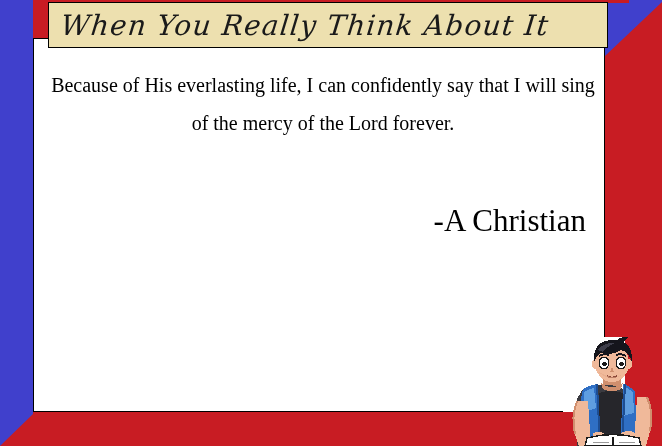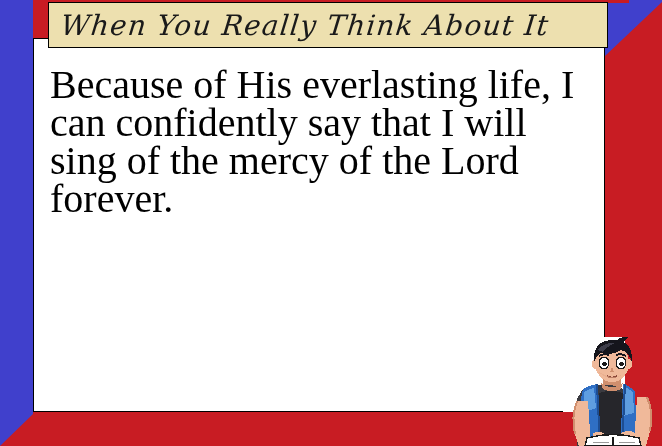--- a/index.html
+++ b/index.html
@@ -85,23 +85,24 @@
     transform: skewX(-6deg);
   }
 
   
   .body-text {
     position: absolute;
     left: 50px;
     top: 66px;
     width: 546px;
     font-family: "Liberation Serif", serif;
-    font-size: 40px;
+    font-size: 20px;
     line-height: 38px;
     color: #000000;
+    text-align: center;
   }
   .attribution {
     position: absolute;
     left: 50px;
     top: 202px;
     width: 536px;
     text-align: right;
     font-family: "Liberation Serif", serif;
     font-size: 31px;
     line-height: 38px;
@@ -129,20 +130,21 @@
   <div class="frame-topline"></div>
 
   <div class="panel"></div>
 
   <div class="banner">
     <div class="banner-title">When You Really Think About It</div>
   </div>
 
   <div class="body-text">Because of His everlasting life, I can confidently say that I will sing of the mercy of the Lord forever.</div>
 
+  <div class="attribution">-A Christian</div>
 
   <div class="character">
     <svg width="99" height="109" viewBox="0 0 99 109" xmlns="http://www.w3.org/2000/svg" shape-rendering="crispEdges">
 
       <rect x="62" y="0" width="37" height="109" fill="#c81c23"></rect>
       <rect x="0" y="75" width="99" height="34" fill="#c81c23"></rect>
       <rect x="0" y="0" width="62" height="75" fill="#ffffff"></rect>
 
       <path d="M40 38 h18 v14 h-18 z" fill="#d08f6e"></path>
 

